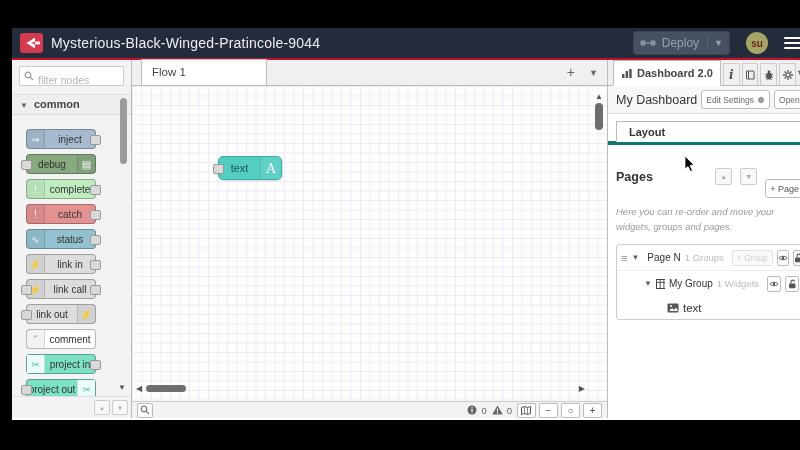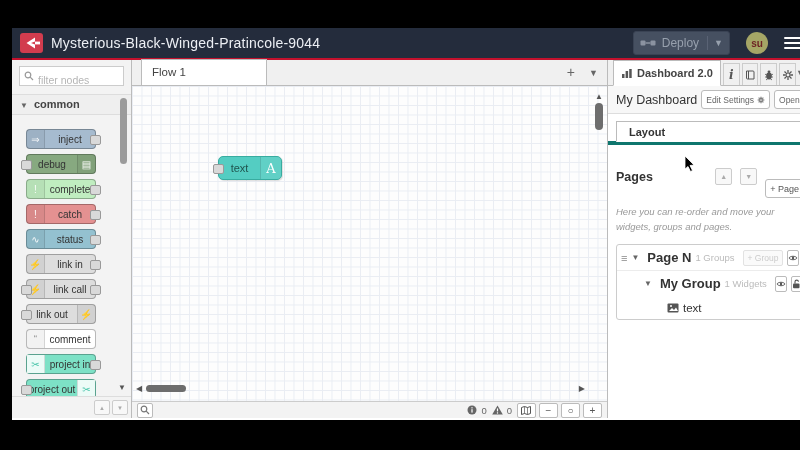--- a/index.html
+++ b/index.html
@@ -83,21 +83,21 @@
   .s-pages-head{display:flex;align-items:center;margin:10px 8px 0 8px;gap:8px;}
   .s-pages-title{font-size:12.5px;font-weight:bold;color:#333;flex:1;}
   .s-desc{margin:7px 8px 0 8px;font-size:9.5px;font-style:italic;color:#999;line-height:1.55;}
   .s-tree{margin:10px 8px;border:1px solid #ccc;border-radius:3px;background:#fff;}
   .t-row{display:flex;align-items:center;gap:4px;padding:0 4px;height:25px;}
   .t-row1{border-bottom:1px solid #ececec;}
   .t-row2{padding-left:27px;}
   .t-row3{padding-left:50px;height:23px;}
   .t-handle{color:#888;font-size:11px;}
   .t-chev{color:#666;font-size:8px;}
-  .t-name{font-size:13px;font-weight:bold;color:#333;white-space:nowrap;}
+  .t-name{font-size:10px;font-weight:normal;color:#333;white-space:nowrap;}
   .t-meta{font-size:9.5px;color:#bbb;white-space:nowrap;}
   .t-spacer{flex:1;}
   .t-addgroup{border:1px solid #e2e2e2;border-radius:2px;background:#fafafa;color:#ccc;font-size:8.5px;height:14px;display:flex;align-items:center;padding:0 4px;white-space:nowrap;}
   .t-iconbtn{width:16px;height:14px;border:1px solid #bbb;border-radius:2px;background:#fff;display:flex;align-items:center;justify-content:center;cursor:pointer;}
   .t-widgetname{font-size:11.5px;color:#333;}
 
   .cursor{position:absolute;left:684px;top:155px;z-index:50;pointer-events:none;}
 </style>
 </head>
 <body>

